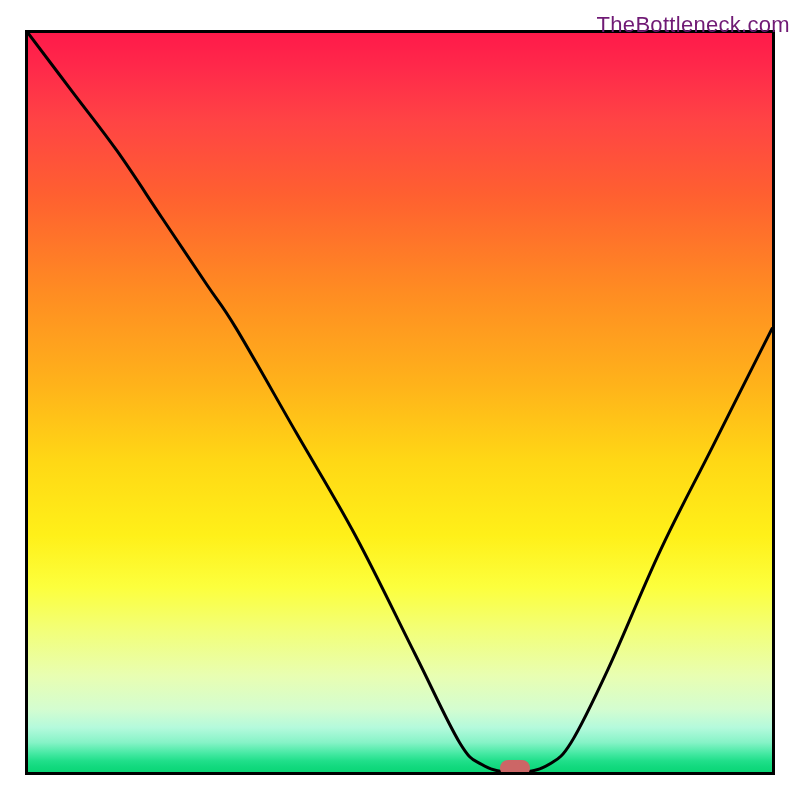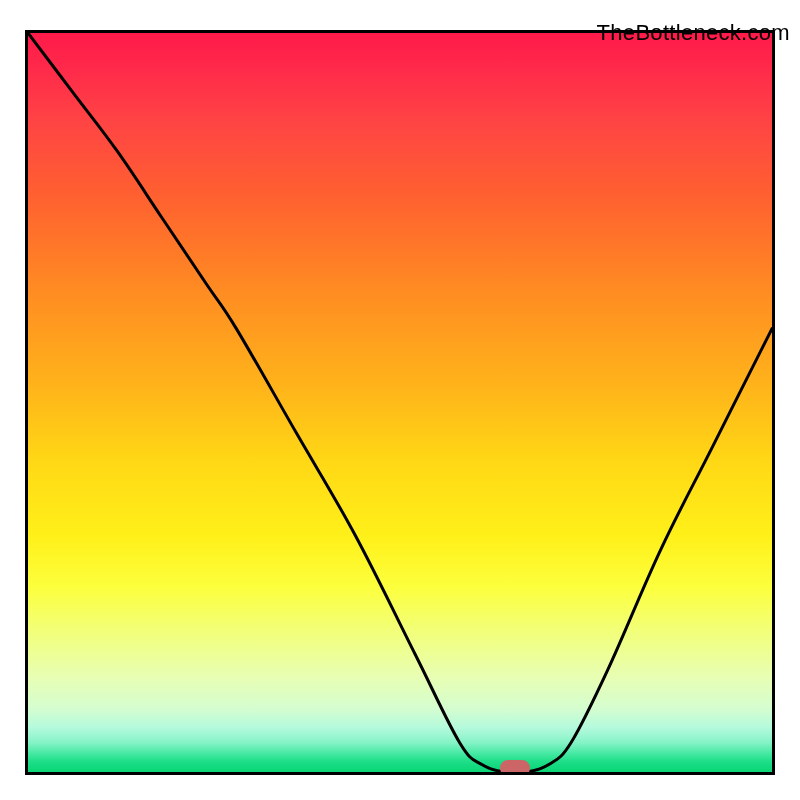--- a/index.html
+++ b/index.html
@@ -10,23 +10,23 @@
     background: #ffffff;
     font-family: Arial, Helvetica, sans-serif;
   }
   .wrap {
     position: relative;
     width: 800px;
     height: 800px;
   }
   .watermark {
     position: absolute;
-    top: 20px;
+    top: 12px;
     right: 10px;
-    color: #000000;
+    color: #701a75;
     font-size: 22px;
     font-weight: 500;
     letter-spacing: 0.3px;
     z-index: 5;
   }
   .plot {
     position: absolute;
     left: 25px;
     top: 30px;
     width: 750px;

